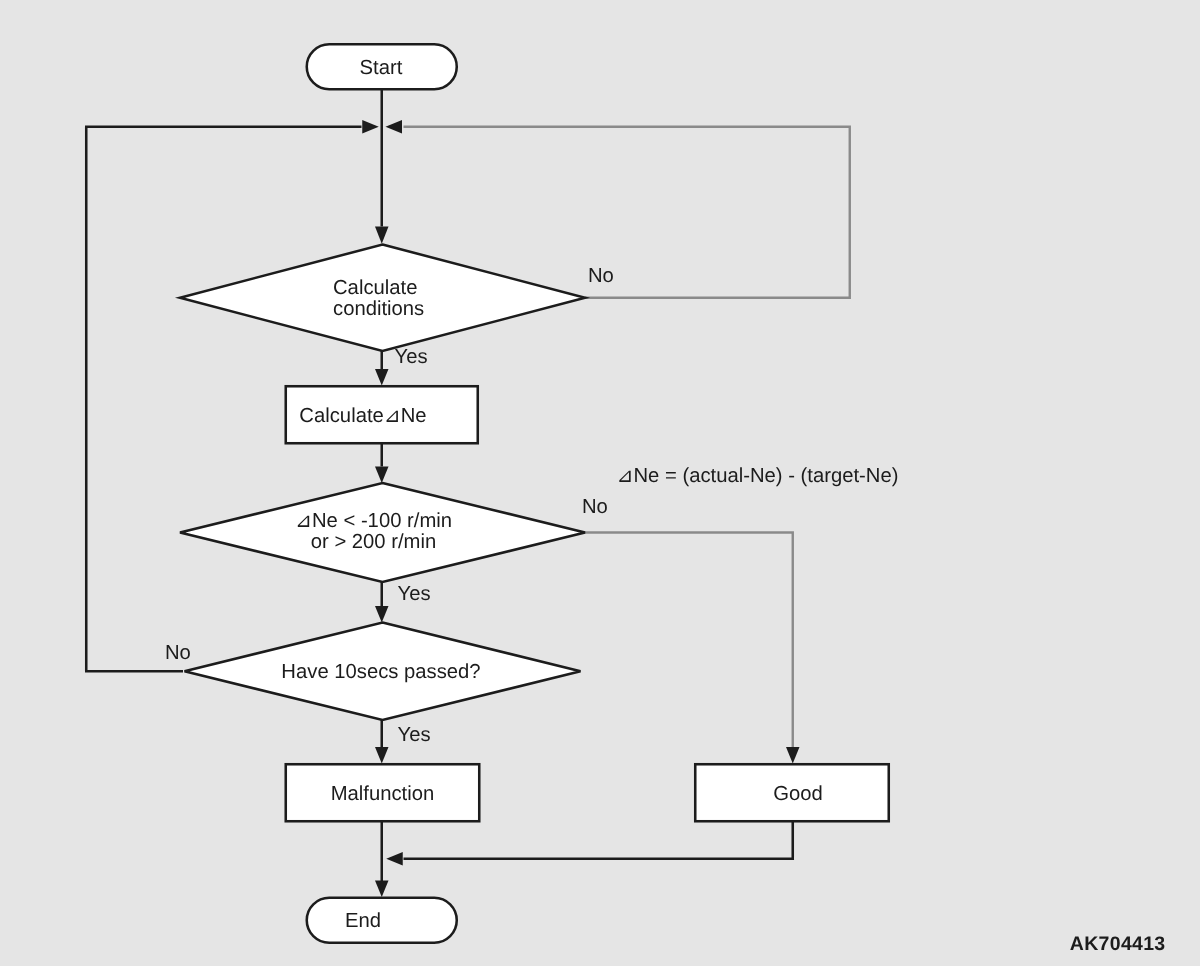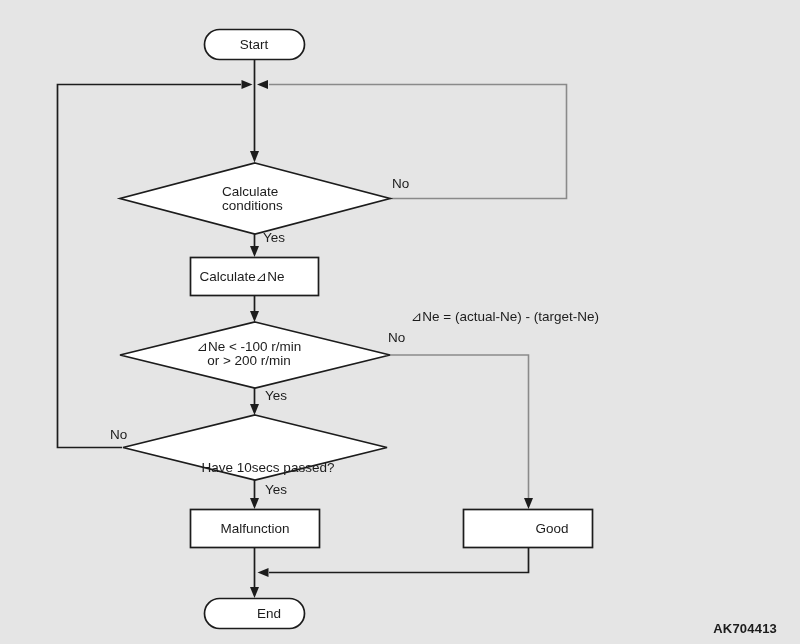--- a/index.html
+++ b/index.html
@@ -113,27 +113,27 @@
     <div>conditions</div>
   </div>
 
   <div class="lbl centered" style="left:242px; top:276.5px;">Calculate⊿Ne</div>
 
   <div class="lbl centered two-line" style="left:249px; top:354px;">
     <div>⊿Ne &lt; -100 r/min</div>
     <div>or &gt; 200 r/min</div>
   </div>
 
-  <div class="lbl centered" style="left:268px; top:447.5px;margin-top:20px;">Have 10secs passed?</div>
+  <div class="lbl centered" style="left:254px; top:447.5px;">Have 10secs passed?</div>
 
   <div class="lbl centered" style="left:255px; top:528.5px;text-align:center;">Malfunction</div>
 
-  <div class="lbl centered" style="left:552px; top:528.5px;">Good</div>
+  <div class="lbl centered" style="left:532px; top:528.5px;">Good</div>
 
-  <div class="lbl centered" style="left:269px; top:613.5px;">End</div>
+  <div class="lbl centered" style="left:242px; top:613.5px;">End</div>
 
   <div class="lbl" style="left:392px; top:177px;">No</div>
   <div class="lbl" style="left:263px; top:231px;">Yes</div>
   <div class="lbl" style="left:388px; top:331px;">No</div>
   <div class="lbl" style="left:265px; top:389px;">Yes</div>
   <div class="lbl" style="left:110px; top:428px;">No</div>
   <div class="lbl" style="left:265px; top:483px;">Yes</div>
 
   <div class="annotation">
     <div class="ann-line">⊿Ne = (actual-Ne) - (target-Ne)</div>

